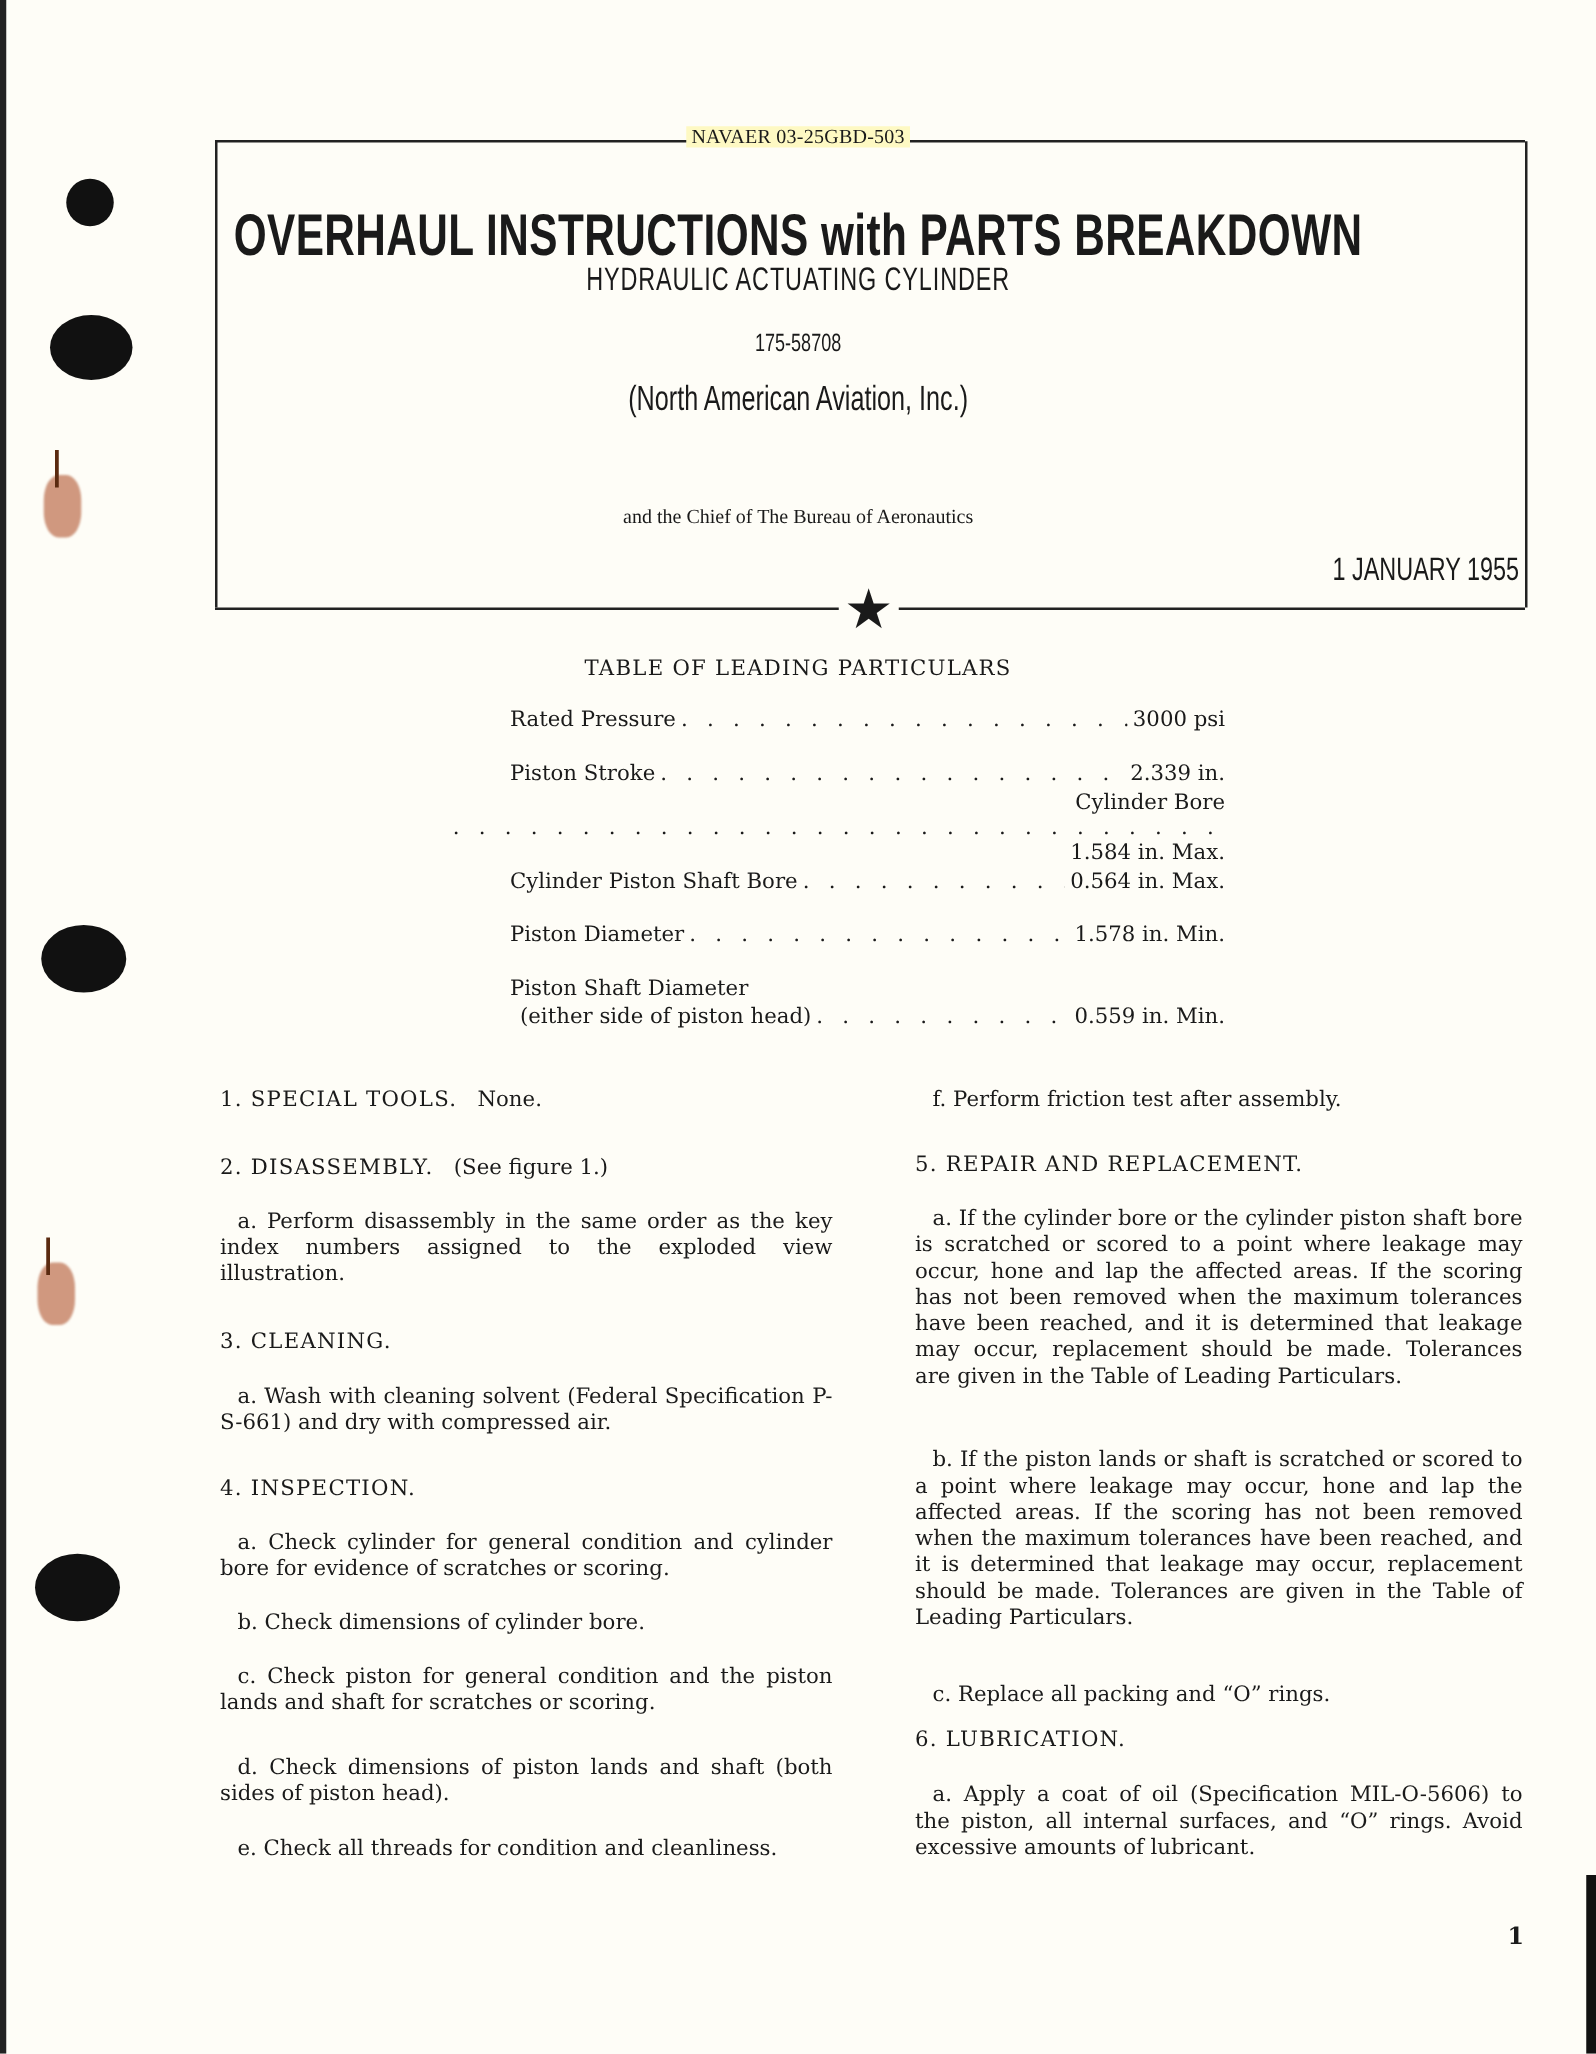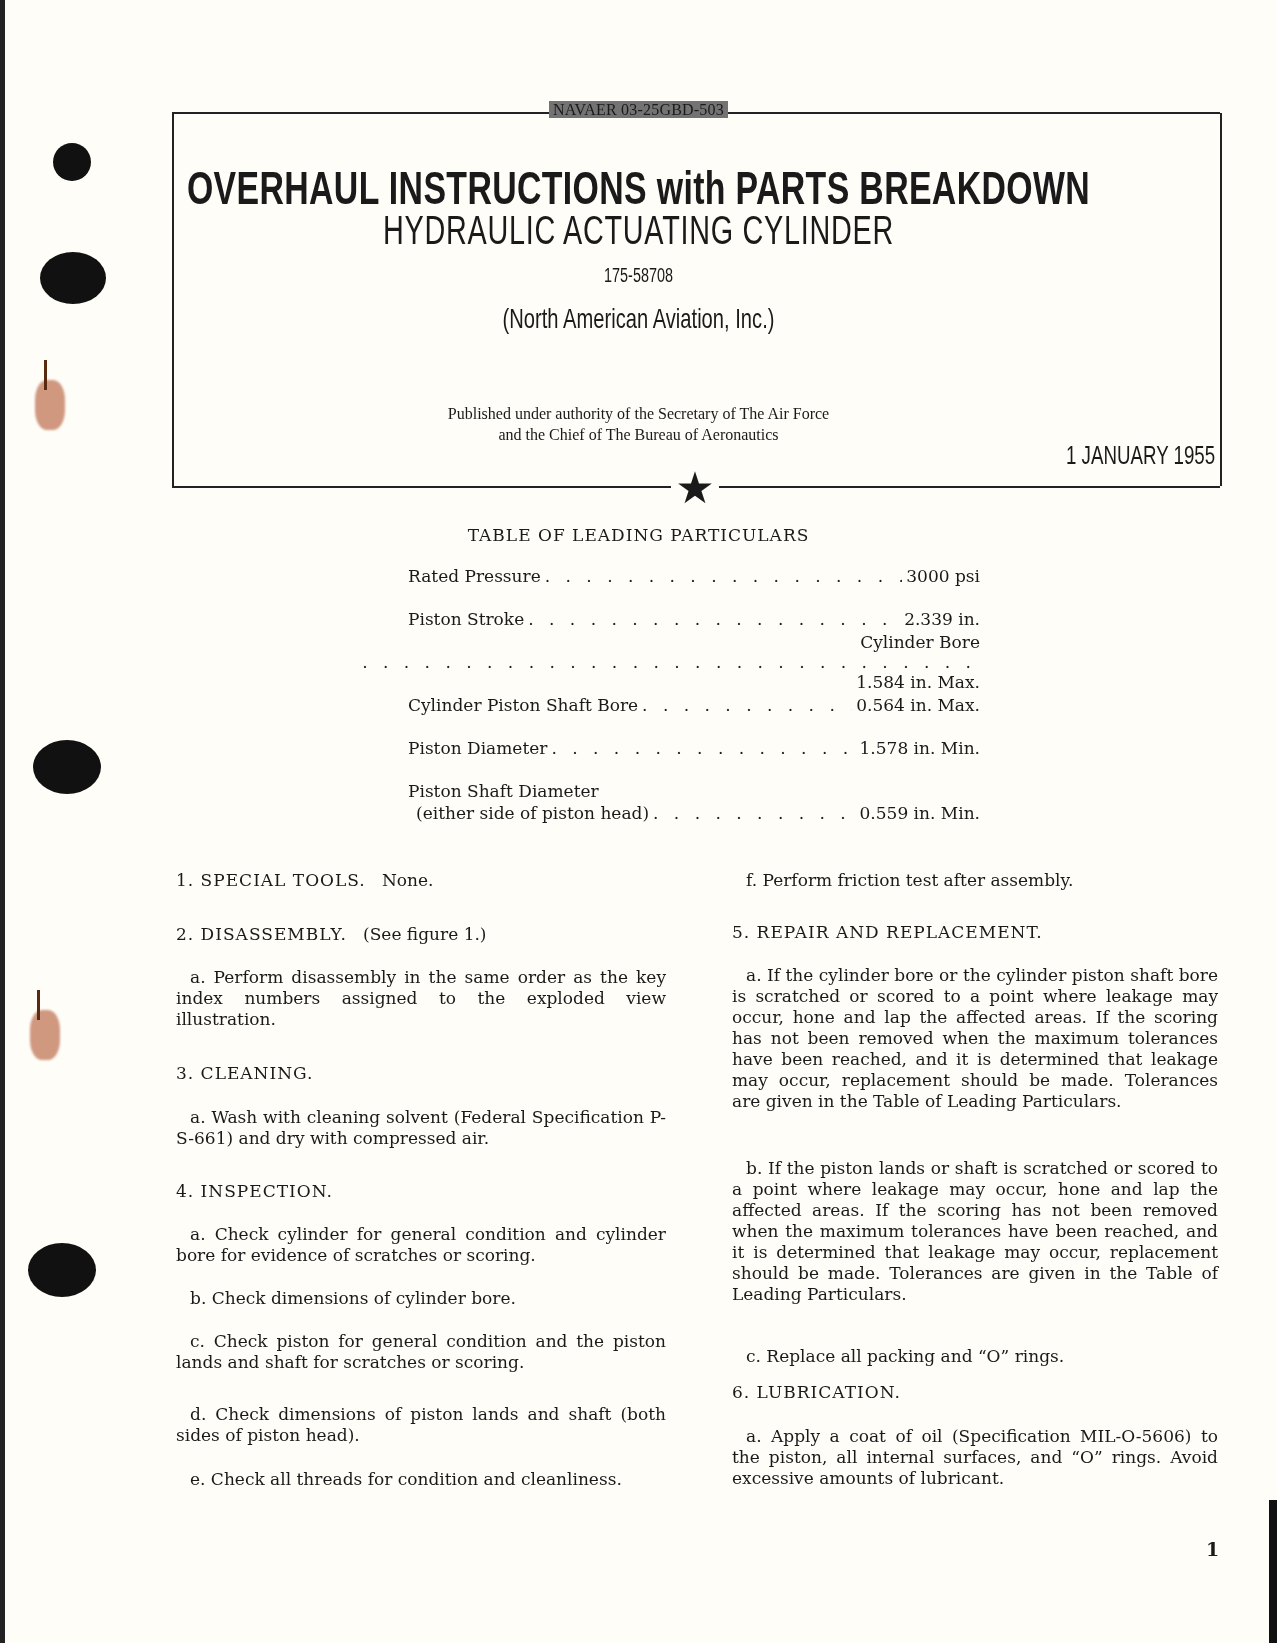--- a/index.html
+++ b/index.html
@@ -17,29 +17,29 @@
 
   .header-box {
     position: absolute; left: 172px; top: 113px; width: 1046px; height: 373px;
     border-left: 2px solid #222; border-right: 2px solid #222;
   }
   .rule { position: absolute; height: 2px; background: #222; }
   .pubnum {
     position: absolute; top: 101px; left: 0; width: 100%; text-align: center;
     font-family: "Liberation Serif", serif; font-size: 16px; letter-spacing: 0.2px;
   }
-  .pubnum span { background: #737373; padding: 0 4px; }
+  .pubnum span { background: #fef9c3; padding: 0 4px; }
   .cond { font-family: "Liberation Sans", sans-serif; transform: scaleX(0.72); transform-origin: center; white-space: nowrap; }
   .title-main {
     position: absolute; top: 160px; left: 0; width: 100%; text-align: center;
     font-size: 47px; font-weight: bold; letter-spacing: 0.5px;
   }
   .title-sub {
     position: absolute; top: 208px; left: 0; width: 100%; text-align: center;
-    font-size: 40px; letter-spacing: 1px;
+    font-size: 26px; letter-spacing: 1px;
   }
   .part-num { position: absolute; top: 264px; left: 0; width: 100%; text-align: center; font-size: 20px; }
   .mfr { position: absolute; top: 303px; left: 0; width: 100%; text-align: center; font-size: 28px; }
   .supersede {
     position: absolute; top: 353px; left: 0; width: 100%; text-align: center;
     font-family: "Liberation Serif", serif; font-size: 14px; line-height: 20px; letter-spacing: 0.2px;
   }
   .authority {
     position: absolute; top: 403px; left: 0; width: 100%; text-align: center;
     font-family: "Liberation Serif", serif; font-size: 16px; line-height: 21px;
@@ -94,21 +94,20 @@
   </div>
 <div class="part-num">
     <div class="cond">175-58708</div>
   </div>
 <div class="mfr">
     <div class="cond">(North American Aviation, Inc.)</div>
   </div>
 <div class="supersede">
 </div>
 <div class="authority">
-  <div>Published under authority of the Secretary of The Air Force</div>
   <div>and the Chief of The Bureau of Aeronautics</div>
 </div>
 <div class="date">1 JANUARY 1955</div>
 <div class="rule" style="left:172px; top:486px; width:1048px;"></div>
 <div class="star-row"><span class="star">★</span></div>
 
 <div class="table-title">TABLE OF LEADING PARTICULARS</div>
 
 <div class="lp-row" style="top:566px;">
   <span class="lp-label">Rated Pressure</span>

